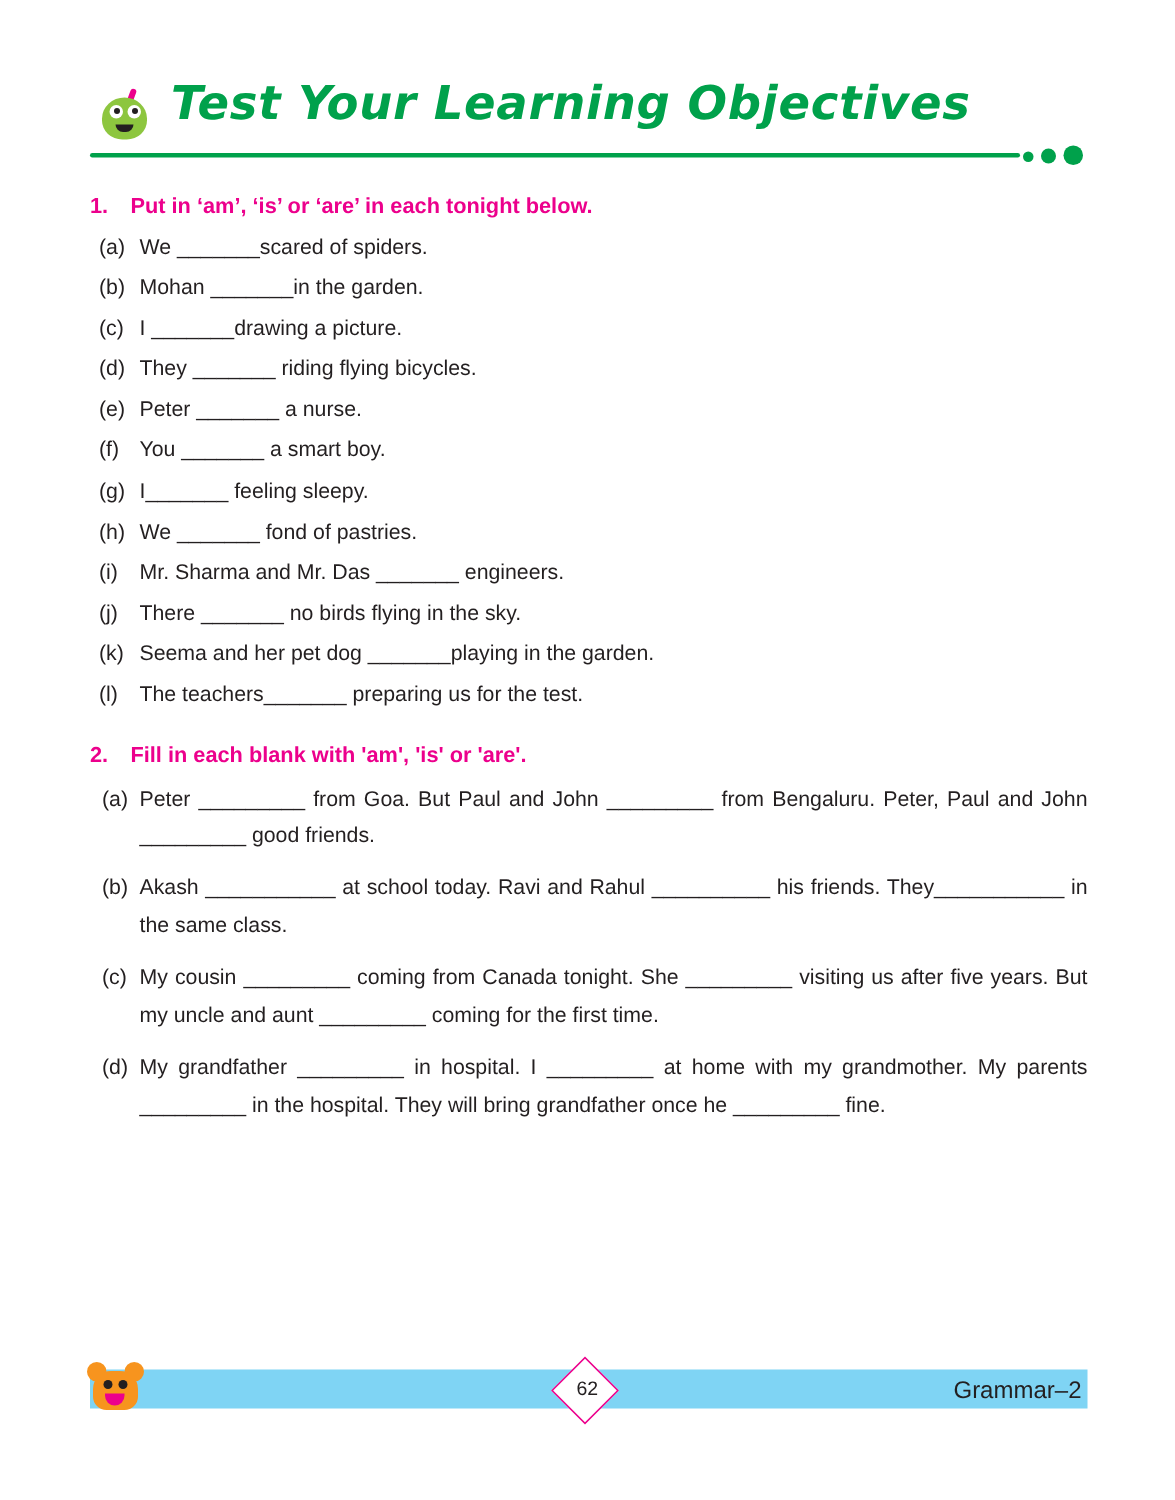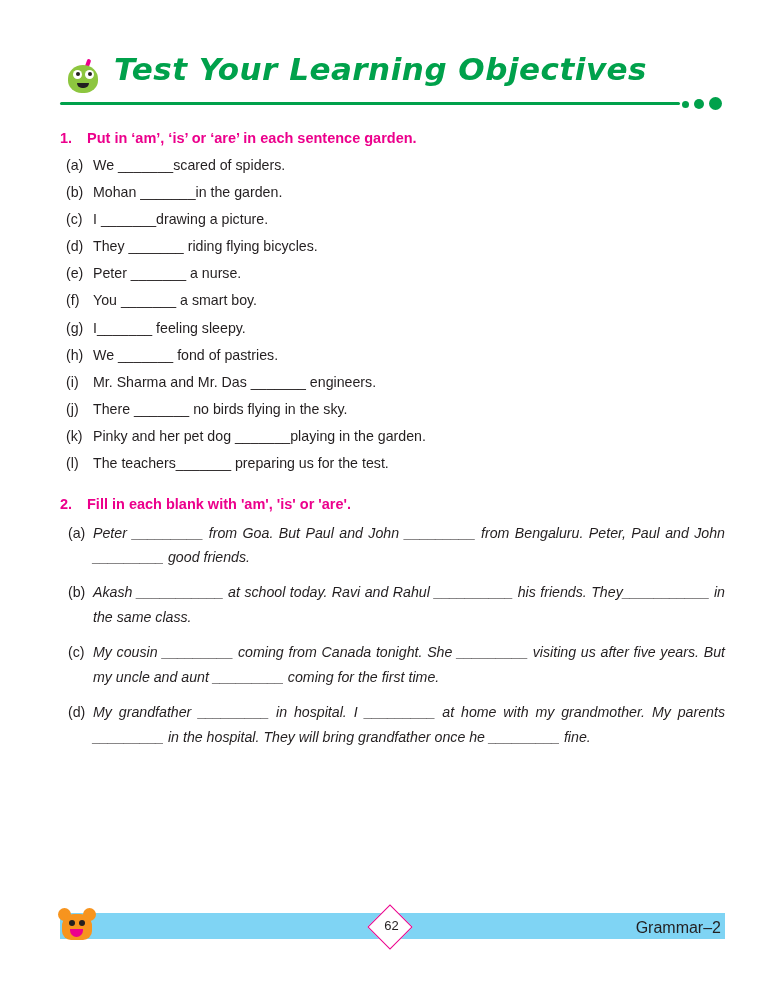--- a/index.html
+++ b/index.html
@@ -165,21 +165,20 @@
     padding-left: 6px;
     box-sizing: border-box;
   }
   .item-body { flex: 1; }
 
   
   .item.wide { margin-bottom: 11px; }
   .item.wide .item-body {
     text-align: justify;
     line-height: 1.72;
-    font-style: italic;
   }
   .item.wide .item-label { padding-left: 8px; }
 
   
   .footer {
     position: absolute;
     left: 0;
     top: 908px;
     width: 783px;
     height: 40px;
@@ -297,21 +296,21 @@
         <span></span>
         <span></span>
     </div>
   </div>
 
   <div class="content">
 
     <div class="q-block">
       <div class="q-head">
         <div class="q-num">1.</div>
-        <div class="q-text">Put in ‘am’, ‘is’ or ‘are’ in each sentence garden.</div>
+        <div class="q-text">Put in ‘am’, ‘is’ or ‘are’ in each tonight below.</div>
       </div>
       <div class="items">
         <div class="item">
           <div class="item-label">(a)</div>
           <div class="item-body">We _______scared of spiders.</div>
         </div>
         <div class="item">
           <div class="item-label">(b)</div>
           <div class="item-body">Mohan _______in the garden.</div>
         </div>
@@ -342,21 +341,21 @@
         <div class="item">
           <div class="item-label">(i)</div>
           <div class="item-body">Mr. Sharma and Mr. Das _______ engineers.</div>
         </div>
         <div class="item">
           <div class="item-label">(j)</div>
           <div class="item-body">There _______ no birds flying in the sky.</div>
         </div>
         <div class="item">
           <div class="item-label">(k)</div>
-          <div class="item-body">Pinky and her pet dog _______playing in the garden.</div>
+          <div class="item-body">Seema and her pet dog _______playing in the garden.</div>
         </div>
         <div class="item">
           <div class="item-label">(l)</div>
           <div class="item-body">The teachers_______ preparing us for the test.</div>
         </div>
       </div>
     </div>
 
     <div class="q-block" style="margin-top:22px;">
       <div class="q-head">

